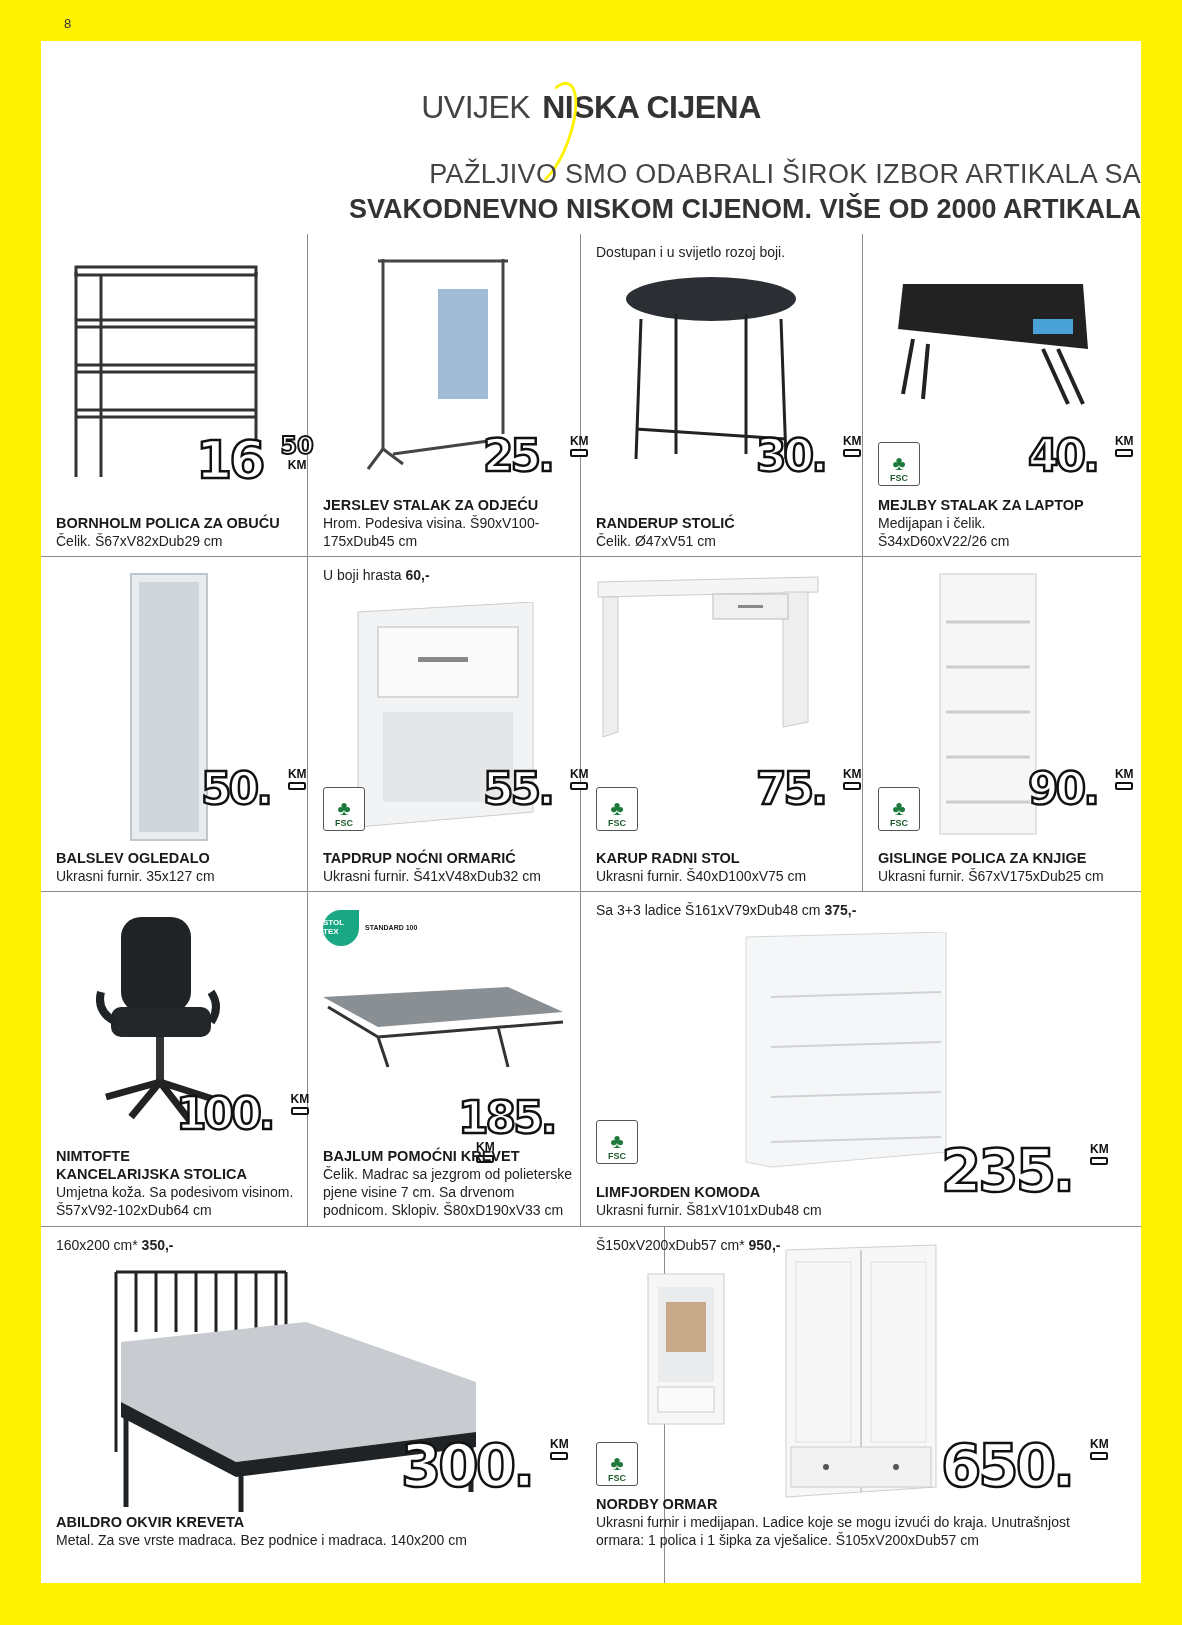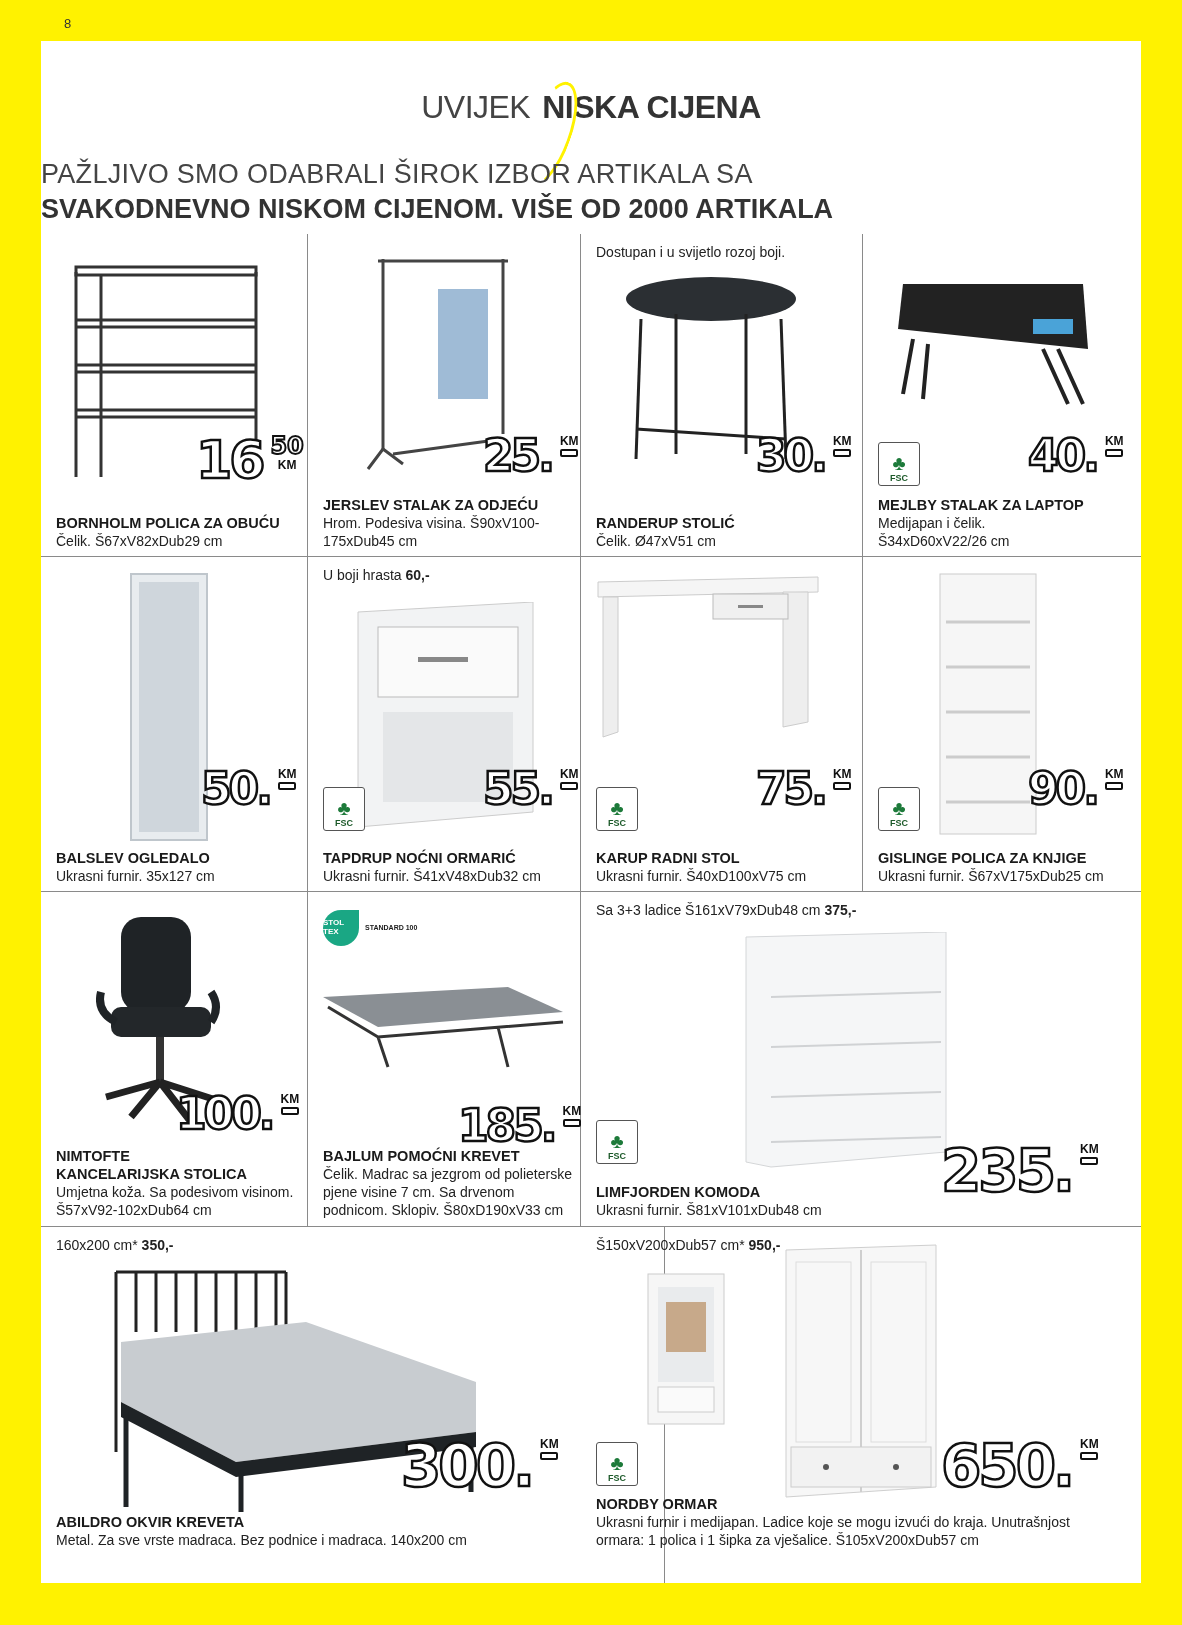--- a/index.html
+++ b/index.html
@@ -5,33 +5,33 @@
   * { box-sizing: border-box; margin: 0; padding: 0; }
   html, body { width: 1182px; height: 1625px; background: #fff200; overflow: hidden; }
   body { position: relative; font-family: "Liberation Sans", "DejaVu Sans", sans-serif; color: #1a1a1a; }
   .page-num { position: absolute; left: 64px; top: 16px; font-size: 13px; color: #333; }
   .panel { position: absolute; left: 41px; top: 41px; width: 1100px; height: 1542px; background: #fff; }
   .logo { position: absolute; left: 0; top: 48px; width: 100%; text-align: center; height: 60px; }
   .logo-inner { display: inline-block; position: relative; font-size: 32px; letter-spacing: -0.5px; }
   .logo-light { font-weight: 300; color: #444; }
   .logo-bold { font-weight: 700; color: #333; margin-left: 12px; }
   .logo-arc { position: absolute; left: 108px; top: -10px; width: 42px; height: 110px; border: 3px solid #fff200; border-left-color: transparent; border-bottom-color: transparent; border-radius: 50%; transform: rotate(20deg); }
-  .headline { position: absolute; top: 118px; width: 100%; text-align: left; color: #444; }
+  .headline { position: absolute; top: 118px; width: 100%; text-align: right; color: #444; }
   .headline .l1 { font-size: 27px; font-weight: 300; letter-spacing: 0.3px; }
   .headline .l2 { font-size: 27px; font-weight: 700; margin-top: 4px; color: #333; }
 
   .grid { position: absolute; left: 0; top: 193px; width: 1100px; }
   .cell { position: absolute; border-color: #8a8a8a; border-style: solid; border-width: 0; }
   .note { position: absolute; left: 15px; top: 10px; font-size: 14px; color: #222; }
   .note b { font-weight: 700; }
   .name { position: absolute; left: 15px; font-size: 14.5px; font-weight: 700; color: #1a1a1a; text-transform: uppercase; line-height: 18px; }
   .desc { position: absolute; left: 15px; font-size: 14px; color: #222; line-height: 18px; }
   .price { position: absolute; display: flex; align-items: flex-start; }
   .price .num { font-family: "DejaVu Sans", sans-serif; font-weight: 900; color: #fff; -webkit-text-stroke: 2.5px #111; letter-spacing: -3px; line-height: 1; }
-  .price .side { display: flex; flex-direction: column; align-items: center; margin-left: 8px; }
+  .price .side { display: flex; flex-direction: column; align-items: center; margin-left: 18px; }
   .price .km { font-size: 12px; font-weight: 700; color: #111; }
   .price .dash { width: 18px; height: 8px; border: 2px solid #111; background: #fff; border-radius: 2px; margin-top: 1px; }
   .price .cents { font-family: "DejaVu Sans", sans-serif; font-weight: 900; font-size: 24px; color: #fff; -webkit-text-stroke: 2px #111; line-height: 1; }
   .fsc { position: absolute; width: 42px; height: 44px; border: 1px solid #555; border-radius: 3px; background: #fff; display: flex; flex-direction: column; align-items: center; justify-content: flex-end; padding-bottom: 2px; }
   .fsc .tree { color: #1d7a3a; font-size: 20px; line-height: 1; }
   .fsc .lbl { font-family: Liberation Sans, sans-serif; font-size: 9px; font-weight: 700; color: #1d5a2a; }
   .oeko { position: absolute; display: flex; align-items: center; gap: 6px; }
   .oeko .badge { width: 36px; height: 36px; background: #1aa784; border-radius: 50% 0 50% 50%; color: #fff; font-size: 8px; font-weight: 700; display: flex; flex-direction: column; align-items: center; justify-content: center; line-height: 1.1; }
   .oeko .std { font-size: 7px; font-weight: 700; text-align: center; line-height: 1.2; }
   .img { position: absolute; }
@@ -245,21 +245,21 @@
     </div>
     <div class="cell" style="left:267px;top:658px;width:273px;height:335px;border-right-width:1px;border-bottom-width:1px;">
       <div class="oeko" style="left:15px;top:18px;">
         <div class="badge">STOL TEX</div>
         <div class="std">STANDARD 100</div>
       </div>
       <svg class="img" style="left:10px;top:90px;" width="250" height="90" viewBox="0 0 250 90">
           <polygon points="5,15 190,5 245,30 60,45" fill="#8a8f94"></polygon>
           <path d="M10 25 L60 55 L245 40 M60 55 L70 85 M180 45 L190 85" stroke="#333" stroke-width="3" fill="none"></path>
         </svg>
-      <div class="price" style="left:150px;top:212px;">
+      <div class="price" style="left:150px;top:204px;flex-direction:column;">
         <span class="num" style="font-size:44px;">185.</span>
         <span class="side">
             <span class="km">KM</span>
             <span class="dash"></span>
           </span>
       </div>
       <div class="name" style="top:255px;">BAJLUM POMOĆNI KREVET</div>
       <div class="desc" style="top:273px;width:255px;">Čelik. Madrac sa jezgrom od polieterske pjene visine 7 cm. Sa drvenom podnicom. Sklopiv. Š80xD190xV33 cm</div>
     </div>
     <div class="cell" style="left:540px;top:658px;width:560px;height:335px;border-bottom-width:1px;">

